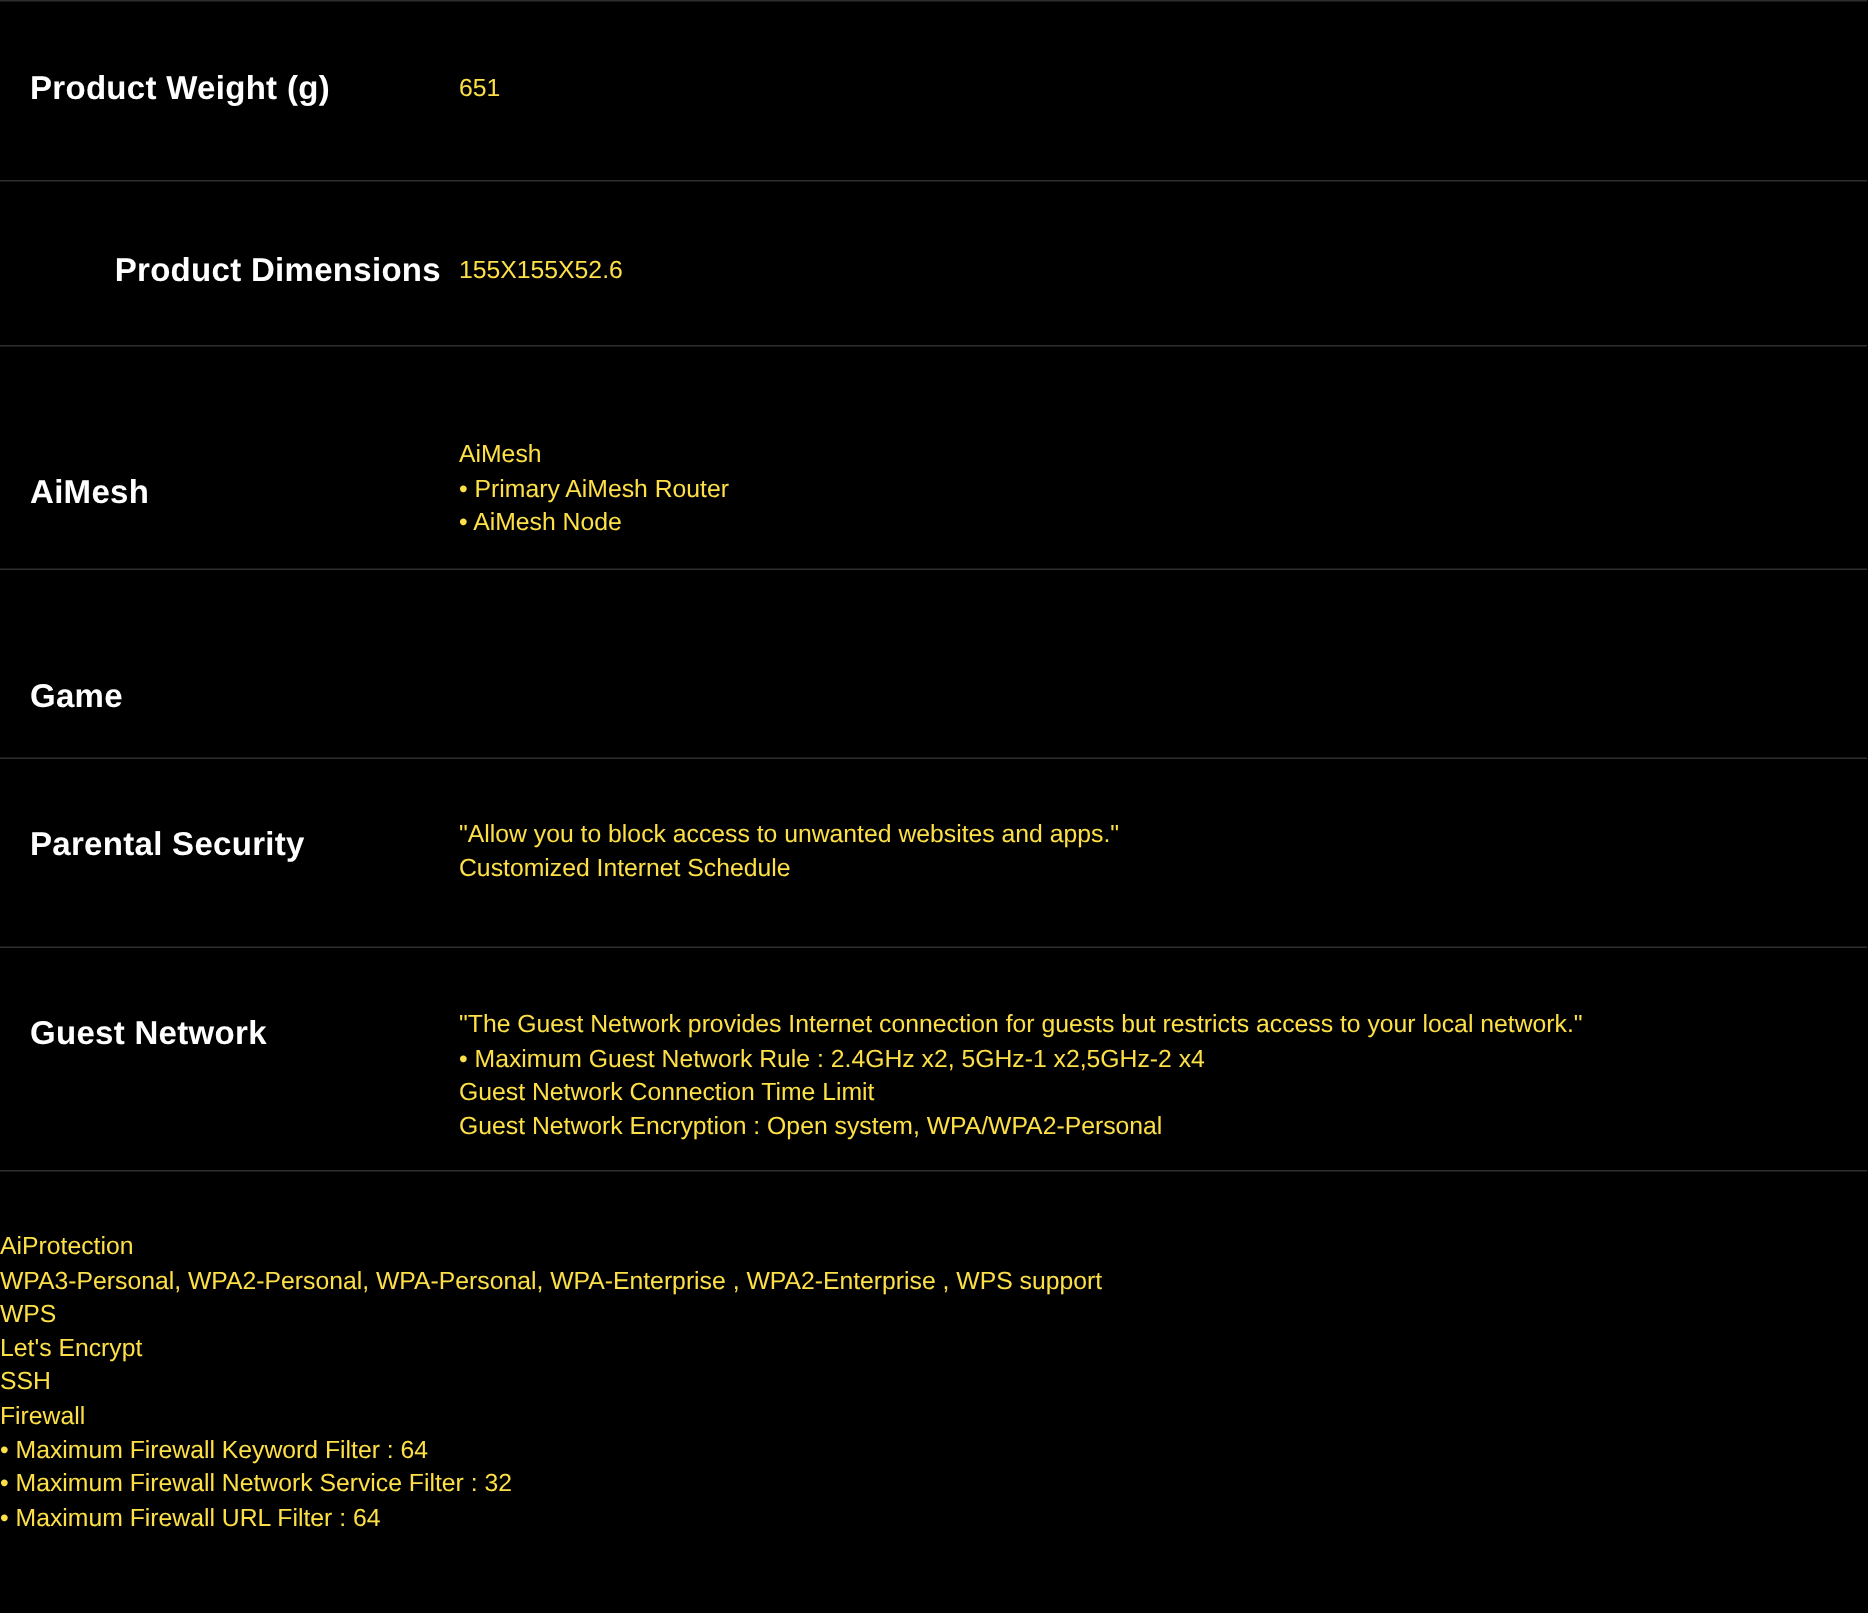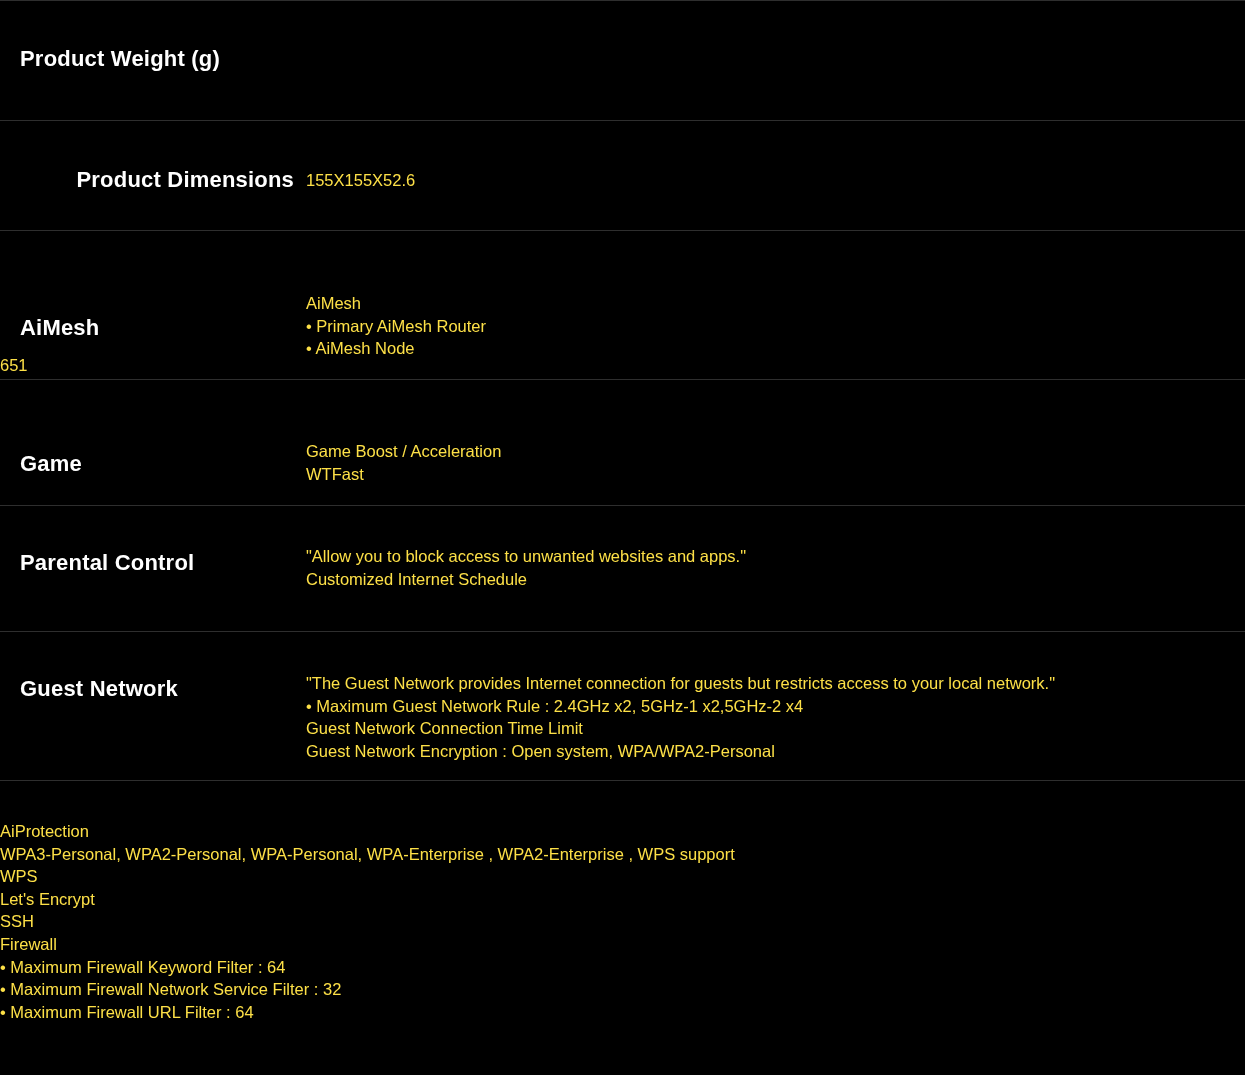--- a/index.html
+++ b/index.html
@@ -47,21 +47,21 @@
     font-size: 16.5px;
     line-height: 22.6px;
     color: #fde047;
     font-weight: 400;
   }
   .spec-value div {
     white-space: pre-wrap;
   }
 
   
-  .r-weight      { height: 120px; flex-direction: column; }
+  .r-weight      { height: 120px; }
   .r-weight .spec-label { padding-top: 44px; }
   .r-weight .spec-value { padding-top: 47px; }
 
   .r-dimensions  { height: 110px; }
   .r-dimensions .spec-label { padding-top: 45px; text-align: right; }
   .r-dimensions .spec-value { padding-top: 48px; }
 
   .r-aimesh      { height: 149px; align-items: center; }
   .r-aimesh .spec-label { padding-top: 45px; }
   .r-aimesh .spec-value { padding-top: 42px; }
@@ -105,28 +105,24 @@
     <div class="spec-label">AiMesh</div>
     <div class="spec-value">
       <div>AiMesh
 • Primary AiMesh Router
 • AiMesh Node</div>
     </div>
   </div>
 
   <div class="spec-row r-game">
     <div class="spec-label">Game</div>
-    <div class="spec-value">
-      <div>Game Boost / Acceleration
-WTFast</div>
-    </div>
   </div>
 
   <div class="spec-row r-parental">
-    <div class="spec-label">Parental Control</div>
+    <div class="spec-label">Parental Security</div>
     <div class="spec-value">
       <div>"Allow you to block access to unwanted websites and apps."
 Customized Internet Schedule</div>
     </div>
   </div>
 
   <div class="spec-row r-guest">
     <div class="spec-label">Guest Network</div>
     <div class="spec-value">
       <div>"The Guest Network provides Internet connection for guests but restricts access to your local network."

